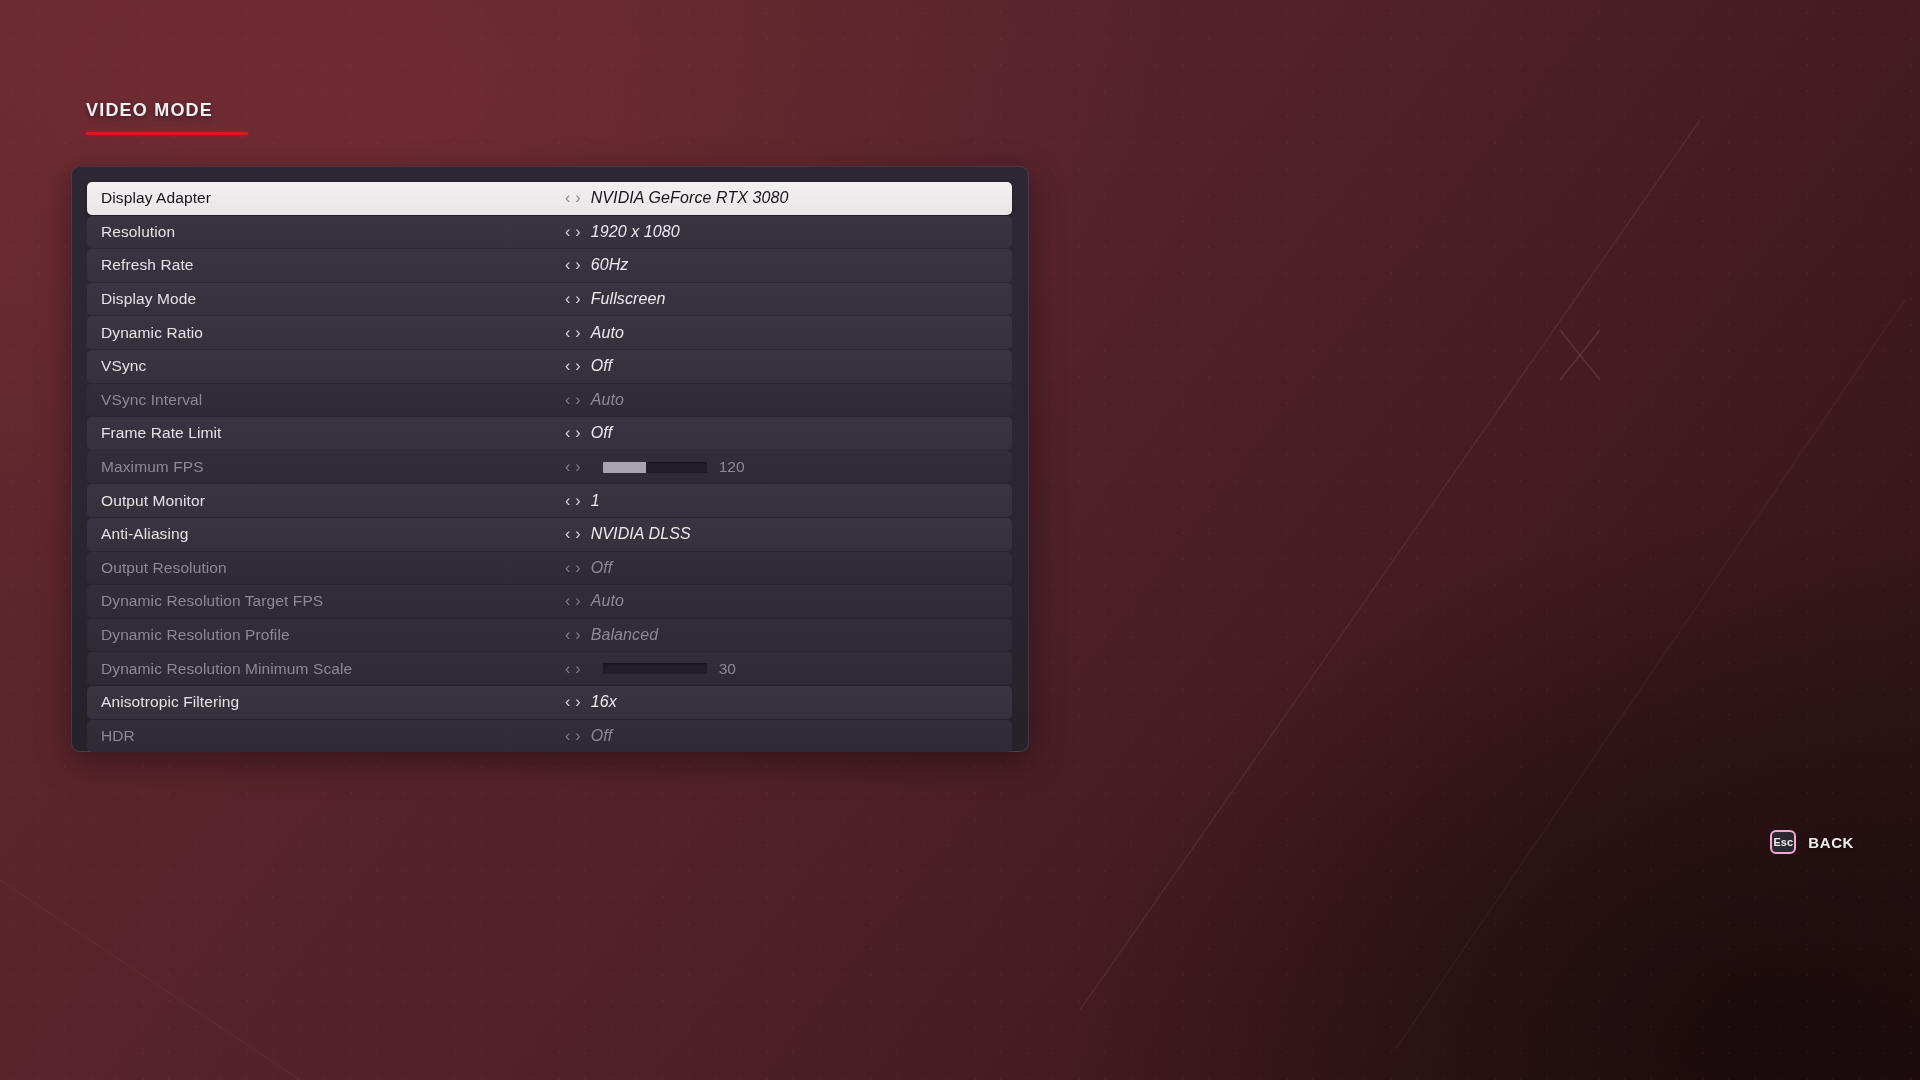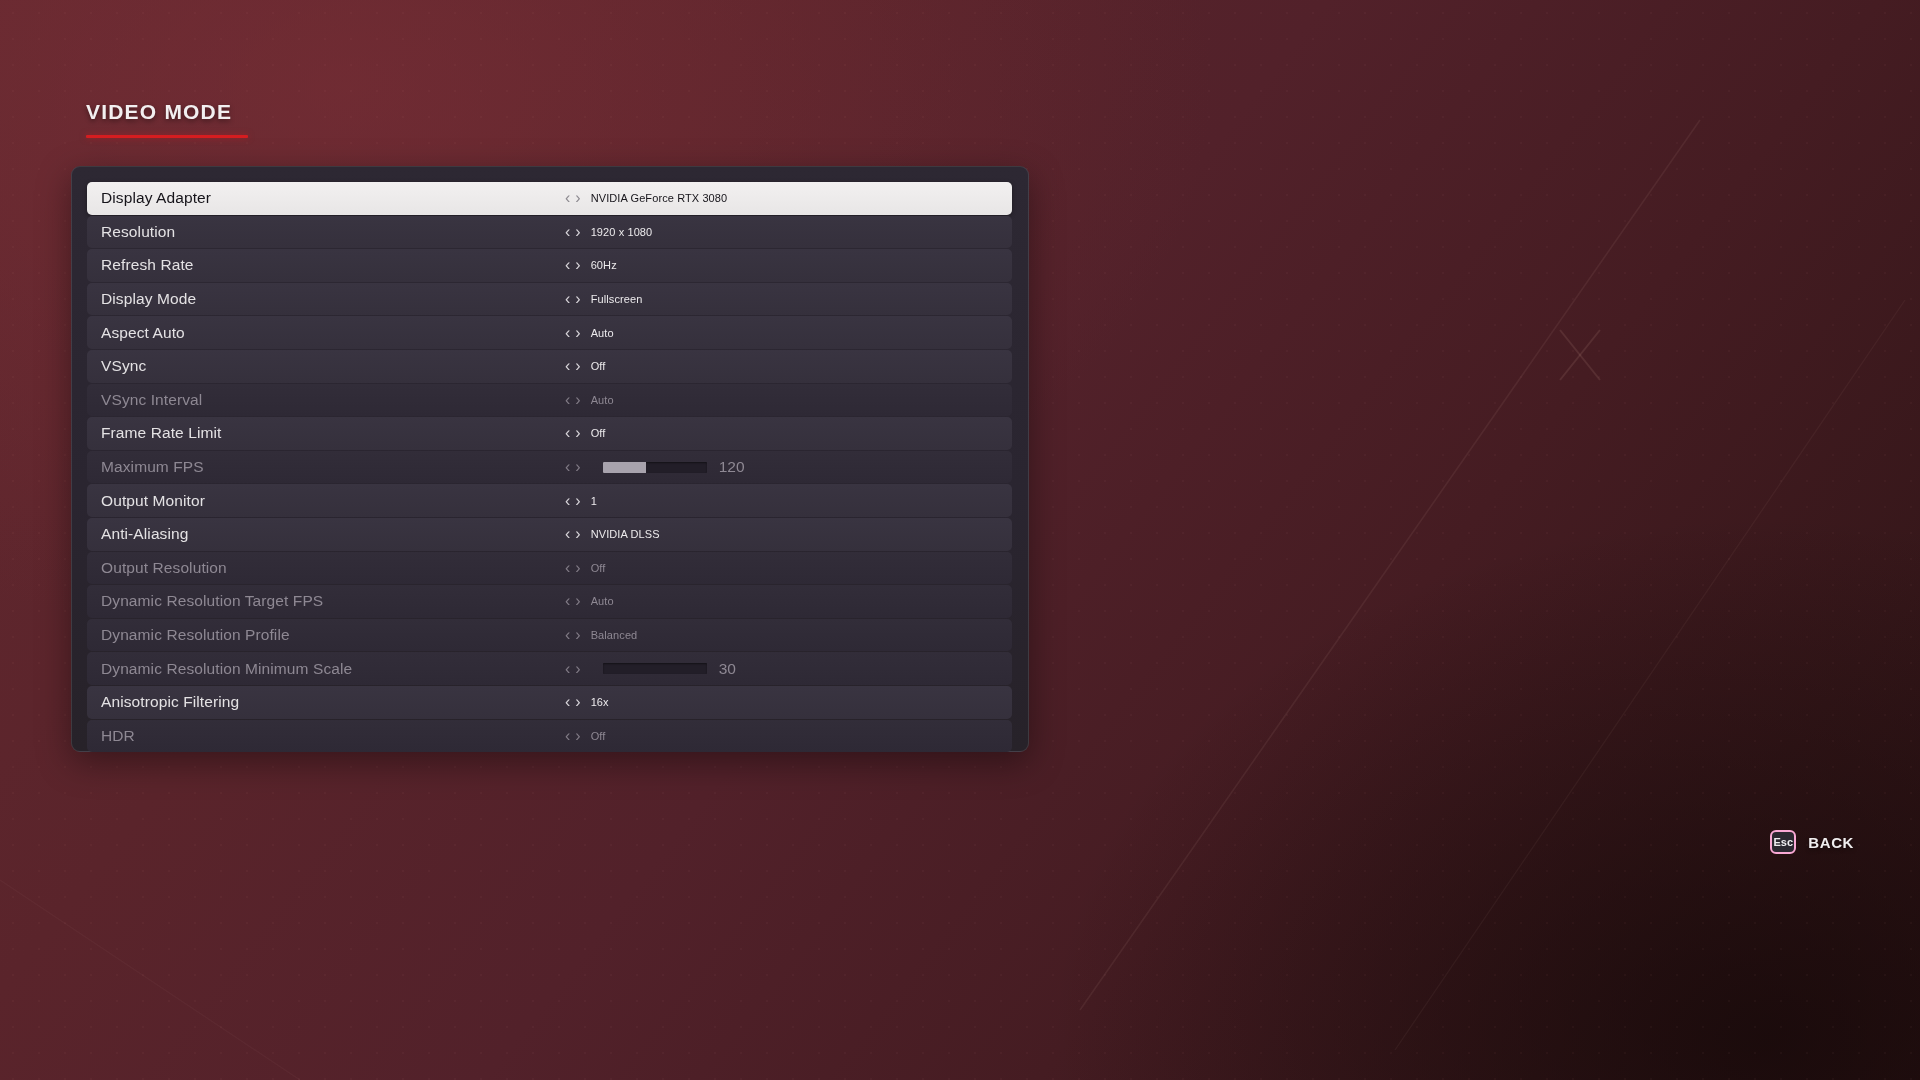--- a/index.html
+++ b/index.html
@@ -20,21 +20,21 @@
     background-image:
       radial-gradient(circle, rgba(255,170,170,0.035) 1px, rgba(0,0,0,0) 1.4px);
     background-size:26px 26px;
     pointer-events:none;
   }
   #bg-streaks { position:absolute; inset:0; pointer-events:none; }
 
   
   #page-title-wrap { position:absolute; left:86px; top:100px; }
   #page-title {
-    font-size:21px; font-weight:bold; letter-spacing:1.2px;
+    font-size:18px; font-weight:bold; letter-spacing:1.2px;
     color:#f2eff0; text-shadow:0 2px 5px rgba(0,0,0,0.45);
   }
   #title-underline {
     margin-top:11px; width:162px; height:3px;
     background:#d51d20; border-radius:1px;
     box-shadow:0 0 6px rgba(213,29,32,0.5);
   }
 
   
   #settings-panel {
@@ -78,21 +78,21 @@
     font-size:16px; line-height:1;
     color:#d8d5da;
     margin-right:10px;
     user-select:none;
   }
   .arrow { display:inline-block; }
   .setting-row.dim .arrows { color:#817b86; }
   .setting-row.selected .arrows { color:#8d8a90; }
 
   .row-value {
-    font-size:11px; color:#eceaec; white-space:nowrap; letter-spacing:0.1px;
+    font-size:16px; color:#eceaec; white-space:nowrap; letter-spacing:0.1px;font-style:italic;
   }
   .setting-row.dim .row-value { color:#8e8893; }
   .setting-row.selected .row-value { color:#16141a; }
 
   
   .slider { display:flex; align-items:center; gap:12px;padding-left:12px; }
   .slider-track {
     width:104px; height:11px;
     background:#221e28;
     border-radius:1px;
@@ -173,21 +173,21 @@
         <div class="row-label">Display Mode</div>
         <div class="row-control">
           <div class="arrows">
             <span class="arrow">‹</span>
             <span class="arrow">›</span>
           </div>
           <div class="row-value">Fullscreen</div>
         </div>
       </div>
       <div class="setting-row">
-        <div class="row-label">Aspect Auto</div>
+        <div class="row-label">Dynamic Ratio</div>
         <div class="row-control">
           <div class="arrows">
             <span class="arrow">‹</span>
             <span class="arrow">›</span>
           </div>
           <div class="row-value">Auto</div>
         </div>
       </div>
       <div class="setting-row">
         <div class="row-label">VSync</div>

